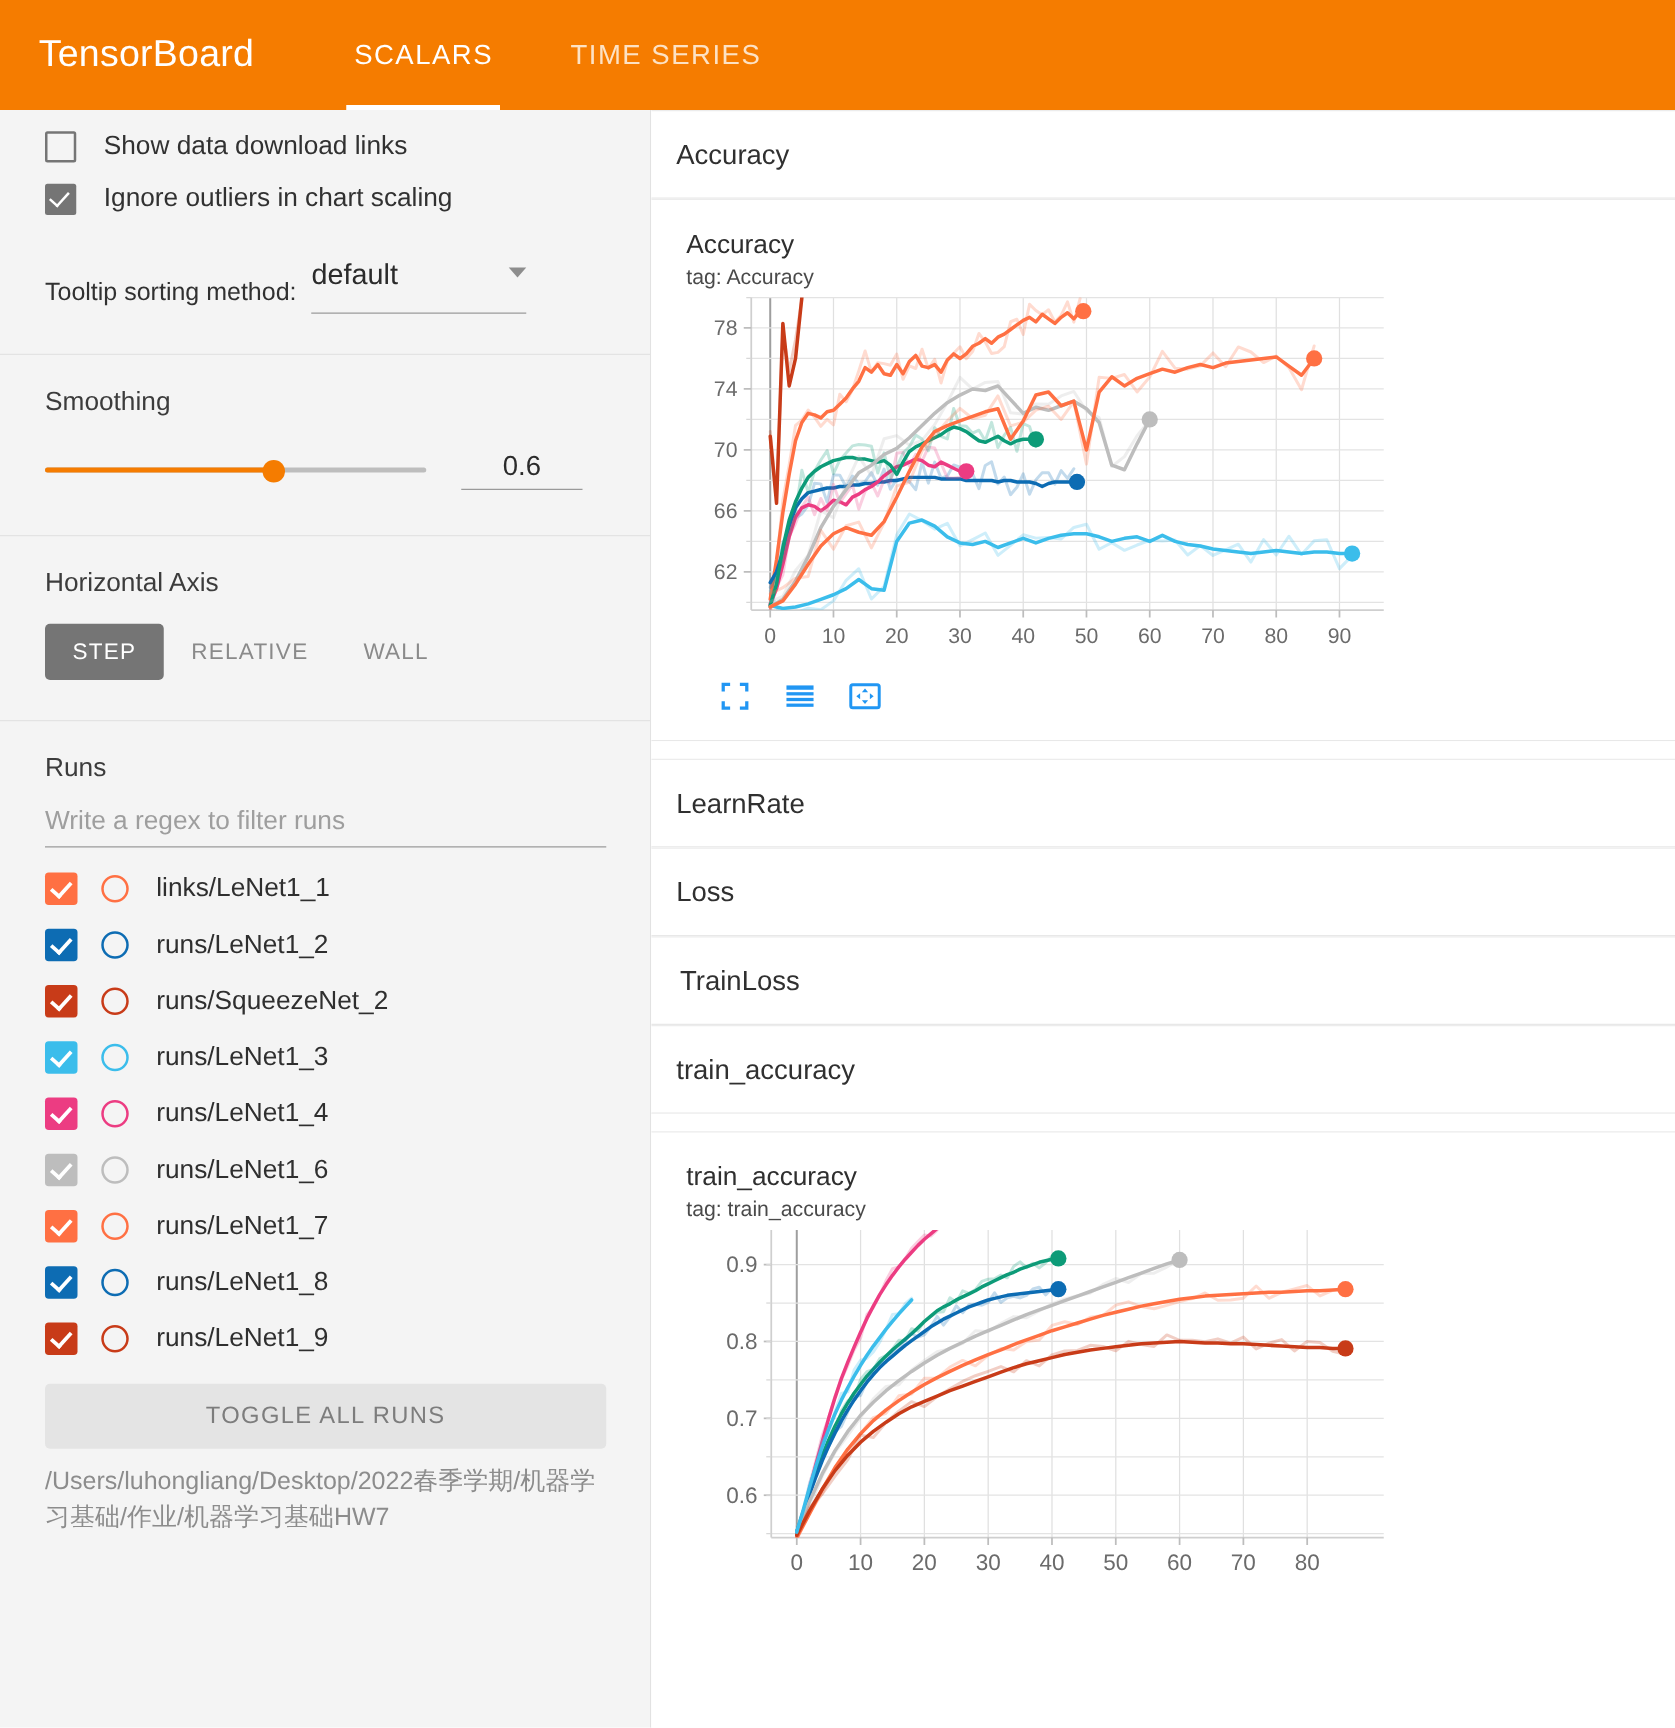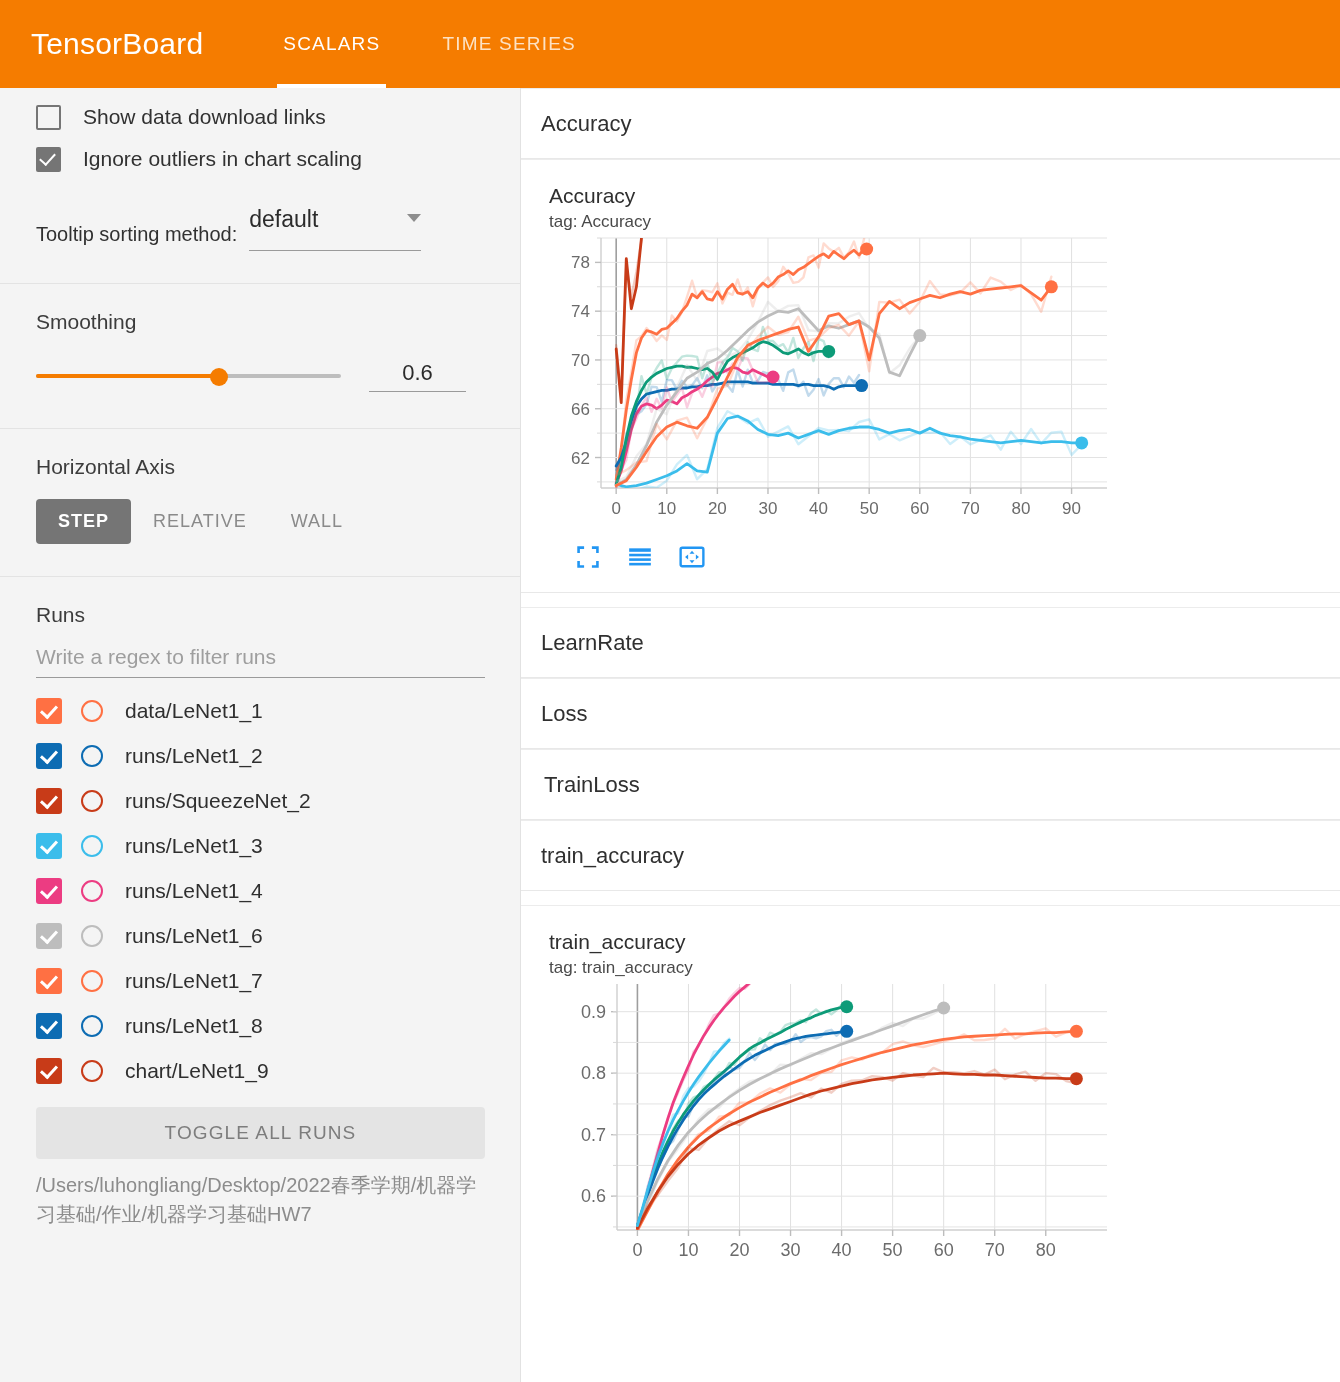--- a/index.html
+++ b/index.html
@@ -16,21 +16,21 @@
   #topbar {
     height:88px; background:#f57c00;
     display:flex; align-items:center;
     position:relative;
   }
   #brand {
     color:#fff; font-size:30px; letter-spacing:.2px;
     margin-left:31px; margin-right:74px;
   }
   .tab {
-    color:#ffffff; font-size:19px; letter-spacing:1.2px;
+    color:#ffffff; font-size:22px; letter-spacing:1.2px;
     padding:0 6px; height:88px; line-height:88px;
     position:relative; cursor:pointer;
   }
   .tab.inactive { color:#fde2c4; }
   .tab.active::after {
     content:""; position:absolute; left:0; right:0; bottom:0;
     height:4px; background:#ffffff;
   }
   #tab-scalars { margin-right:50px; }
 
@@ -94,21 +94,21 @@
   #smooth-val {
     margin-left:28px; width:97px; border-bottom:1px solid #9a9a9a;
     font-size:22px; color:#2b2b2b; text-align:center; padding-bottom:5px;
   }
 
   #axis-btns { display:flex; align-items:center; margin-top:20px; }
   .axis-btn {
     font-size:18px; letter-spacing:1px; color:#8a8a8a;
     padding:12px 22px; border-radius:4px; cursor:pointer;
   }
-  .axis-btn.selected { background:#757575; color:#fff;font-weight:bold; }
+  .axis-btn.selected { background:#757575; color:#fff; }
 
   #runs-filter {
     margin-top:18px; width:449px;
     border-bottom:1px solid #9a9a9a; padding-bottom:8px;
   }
   #runs-filter-text { font-size:21px; color:#9e9e9e; }
 
   #runs-list { margin-top:10px; }
   .run-row { display:flex; align-items:center; height:45px; }
   .run-chk {
@@ -226,21 +226,21 @@
     <div class="side-sec">
       <div class="sec-title">Runs</div>
       <div id="runs-filter">
         <div id="runs-filter-text">Write a regex to filter runs</div>
       </div>
 
       <div id="runs-list">
           <div class="run-row">
             <div class="run-chk" style="background: rgb(255, 112, 67);"></div>
             <div class="run-circle" style="border-color: rgb(255, 112, 67);"></div>
-            <div class="run-name">data/LeNet1_1</div>
+            <div class="run-name">links/LeNet1_1</div>
           </div>
           <div class="run-row">
             <div class="run-chk" style="background: rgb(13, 108, 179);"></div>
             <div class="run-circle" style="border-color: rgb(13, 108, 179);"></div>
             <div class="run-name">runs/LeNet1_2</div>
           </div>
           <div class="run-row">
             <div class="run-chk" style="background: rgb(200, 59, 24);"></div>
             <div class="run-circle" style="border-color: rgb(200, 59, 24);"></div>
             <div class="run-name">runs/SqueezeNet_2</div>
@@ -266,21 +266,21 @@
             <div class="run-name">runs/LeNet1_7</div>
           </div>
           <div class="run-row">
             <div class="run-chk" style="background: rgb(13, 108, 179);"></div>
             <div class="run-circle" style="border-color: rgb(13, 108, 179);"></div>
             <div class="run-name">runs/LeNet1_8</div>
           </div>
           <div class="run-row">
             <div class="run-chk" style="background: rgb(200, 59, 24);"></div>
             <div class="run-circle" style="border-color: rgb(200, 59, 24);"></div>
-            <div class="run-name">chart/LeNet1_9</div>
+            <div class="run-name">runs/LeNet1_9</div>
           </div>
         </div>
 
       <div id="toggle-all">TOGGLE ALL RUNS</div>
       <div id="logdir">/Users/luhongliang/Desktop/2022春季学期/机器学习基础/作业/机器学习基础HW7</div>
     </div>
   </div>
 
   <div id="main">
 

